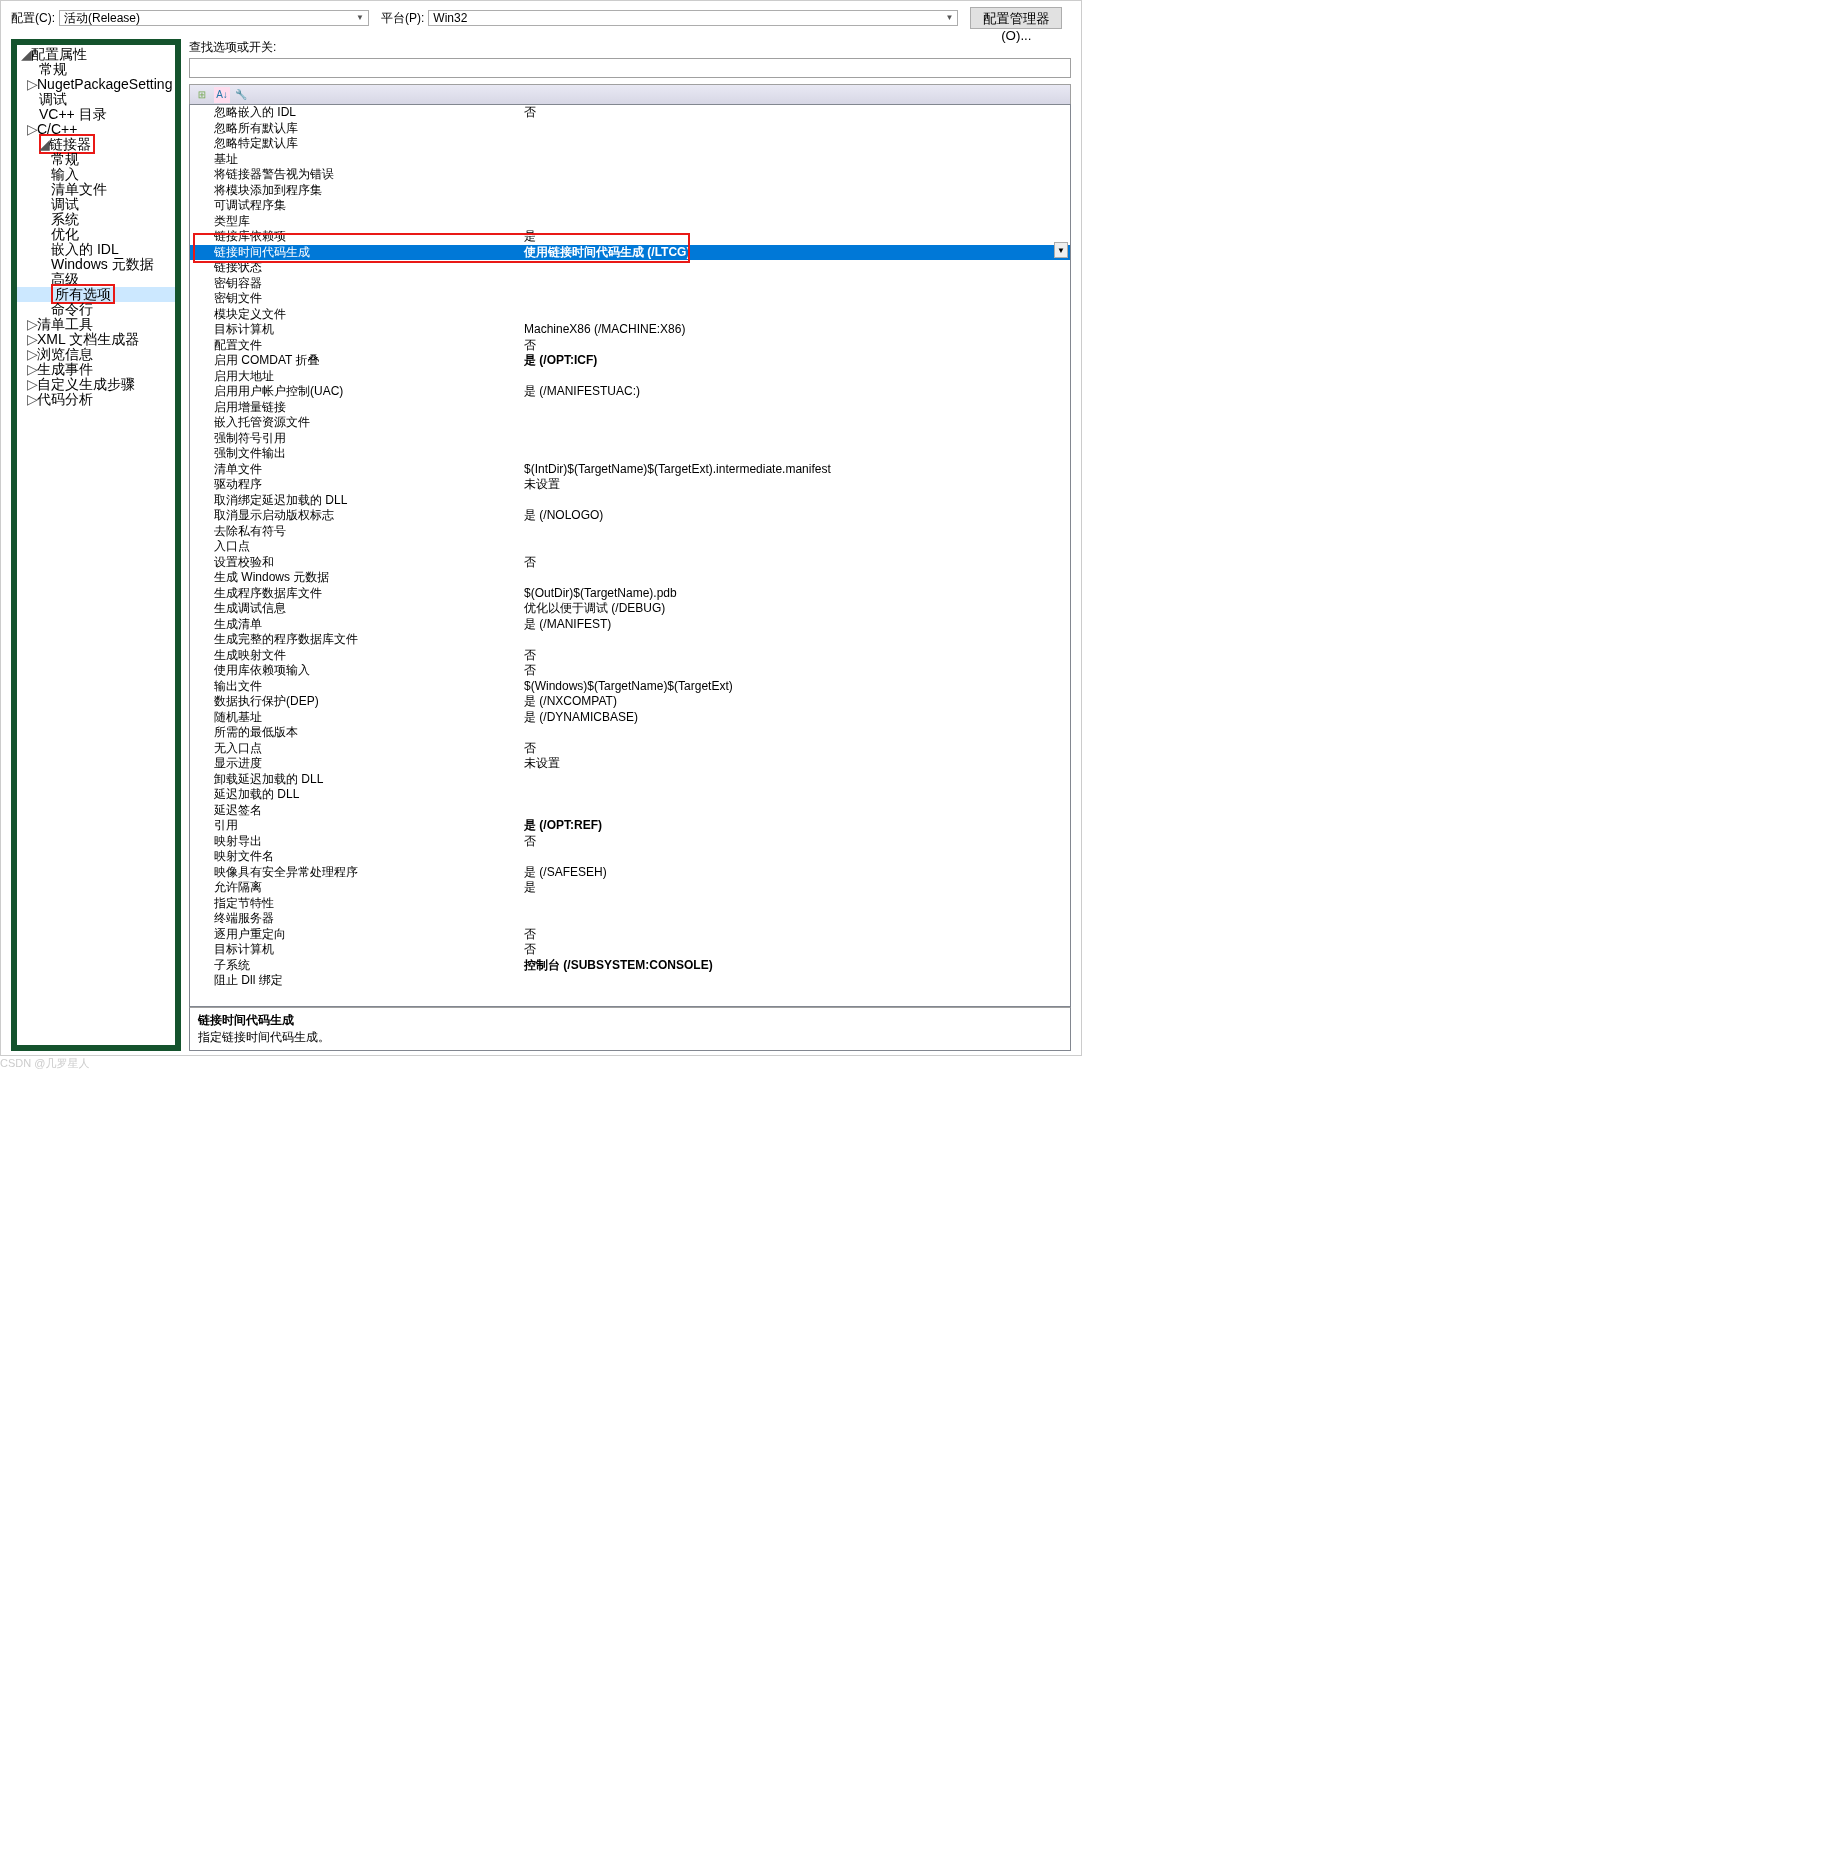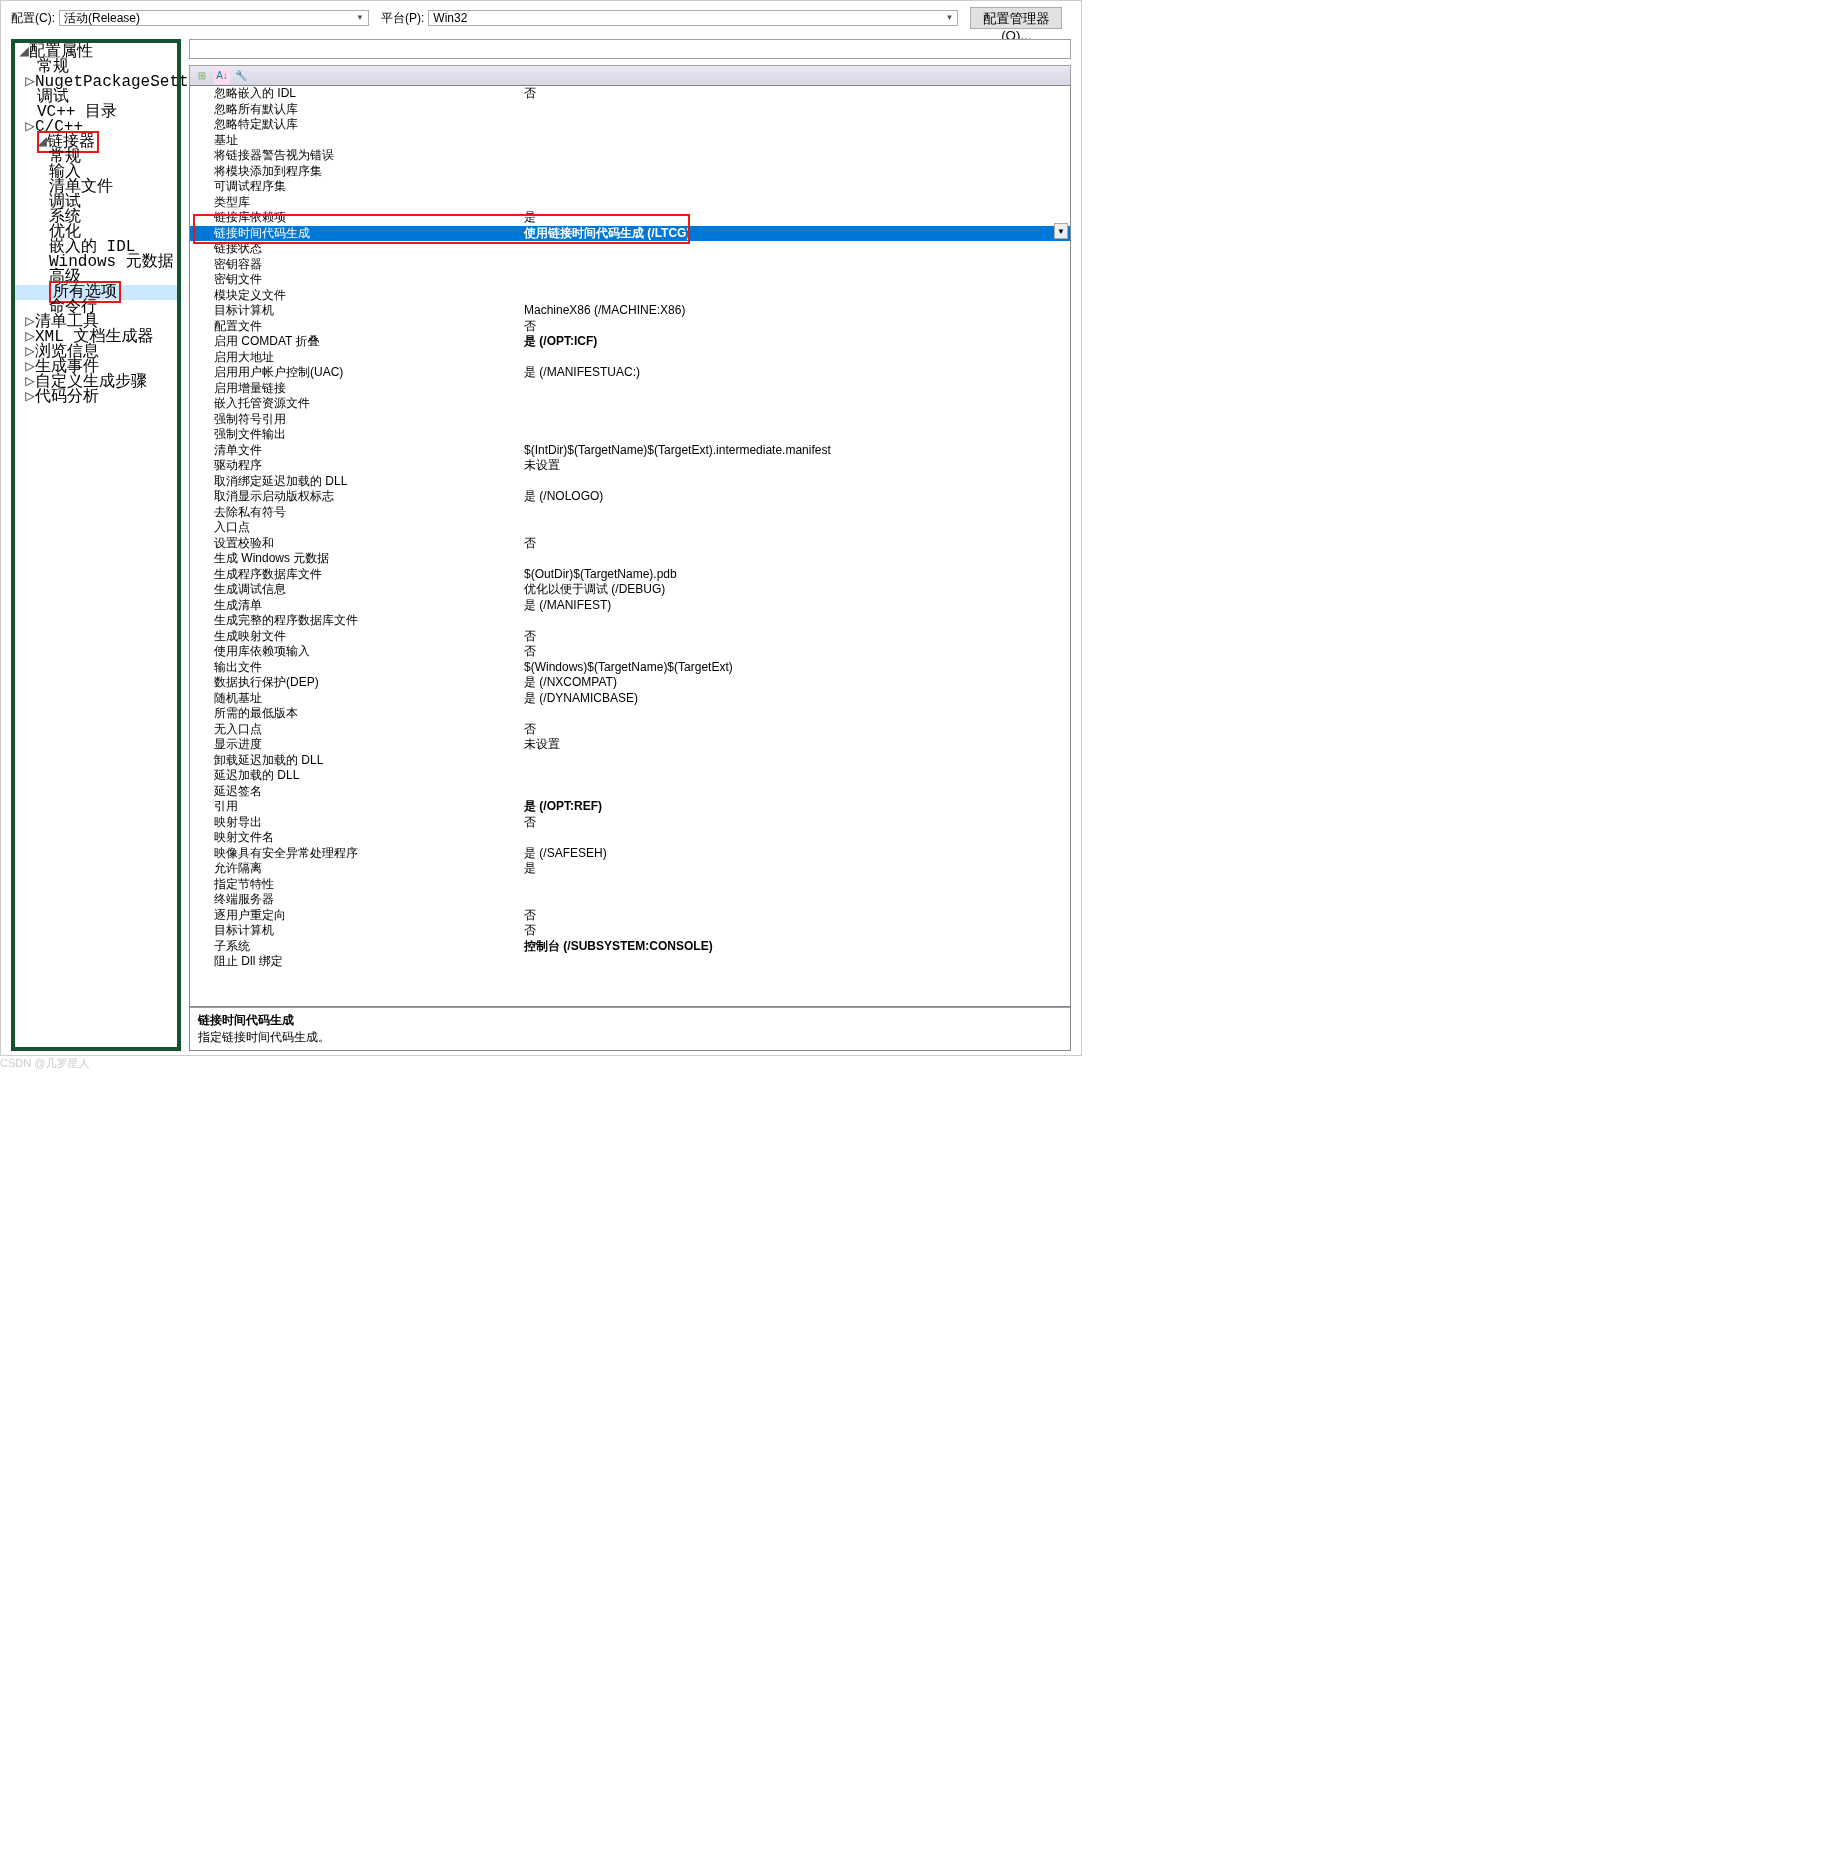--- a/index.html
+++ b/index.html
@@ -7,21 +7,21 @@
 .container { width: 1082px; border: 1px solid #ccc; }
 .top-bar { display: flex; align-items: center; padding: 6px 10px; gap: 4px; }
 .top-bar label { white-space: nowrap; }
 .dropdown { border: 1px solid #adadad; background: #fff; height: 16px; line-height: 20px; padding: 0 4px; display: flex; align-items: center; justify-content: space-between; }
 .dropdown .arrow { font-size: 8px; color: #555; }
 .config-dd { width: 310px; }
 .platform-dd { width: 530px; }
 .btn { border: 1px solid #adadad; background: #e1e1e1; padding: 2px 10px; height: 22px; text-align: center; cursor: default; }
 .cfg-mgr { width: 92px; }
 .main { display: flex; min-height: 1020px; }
-.tree { width: 170px; border: 4px solid #14532d; padding: 2px 0; font-size: 16px; margin: 4px 4px 4px 10px; font-family: Liberation Mono, monospace; }
+.tree { width: 170px; border: 6px solid #14532d; padding: 2px 0; font-size: 14px; margin: 4px 4px 4px 10px; }
 .tree-item { padding: 0 0 0 4px; line-height: 15px; white-space: nowrap; }
 .tree-child1 { padding-left: 22px; }
 .tree-child2 { padding-left: 34px; }
 .expander { display: inline-block; width: 10px; text-align: center; color: #555; }
 .tree .sel { background: #cce8ff; }
 .red-rect { border: 2px solid #e91916; padding: 0 2px; }
 .right-pane { flex: 1; padding: 4px 10px 4px 4px; display: flex; flex-direction: column; }
 .search-row { margin-bottom: 6px; }
 .search-row label { display: block; margin-bottom: 2px; }
 .search-input { width: 100%; height: 20px; border: 1px solid #a0a0a0; background: #fff; }
@@ -84,20 +84,21 @@
       <div class="tree-item tree-child1"><span class="expander" style="margin-left:-12px;">▷</span><span>清单工具</span></div>
       <div class="tree-item tree-child1"><span class="expander" style="margin-left:-12px;">▷</span><span>XML 文档生成器</span></div>
       <div class="tree-item tree-child1"><span class="expander" style="margin-left:-12px;">▷</span><span>浏览信息</span></div>
       <div class="tree-item tree-child1"><span class="expander" style="margin-left:-12px;">▷</span><span>生成事件</span></div>
       <div class="tree-item tree-child1"><span class="expander" style="margin-left:-12px;">▷</span><span>自定义生成步骤</span></div>
       <div class="tree-item tree-child1"><span class="expander" style="margin-left:-12px;">▷</span><span>代码分析</span></div>
     </div>
 
     <div class="right-pane">
       <div class="search-row">
+        <label>查找选项或开关:</label>
         <input class="search-input" style="">
       </div>
       <div class="toolbar">
         <span class="tb-icon" style="color:#7a5;">⊞</span>
         <span class="tb-icon" style="color:#27a;background:#fde;">A↓</span>
         <span class="tb-icon" style="color:#888;">🔧</span>
       </div>
       <div class="prop-grid" id="prop-grid">
         <div class="row-highlight"></div>
         <div class="value-dd">

